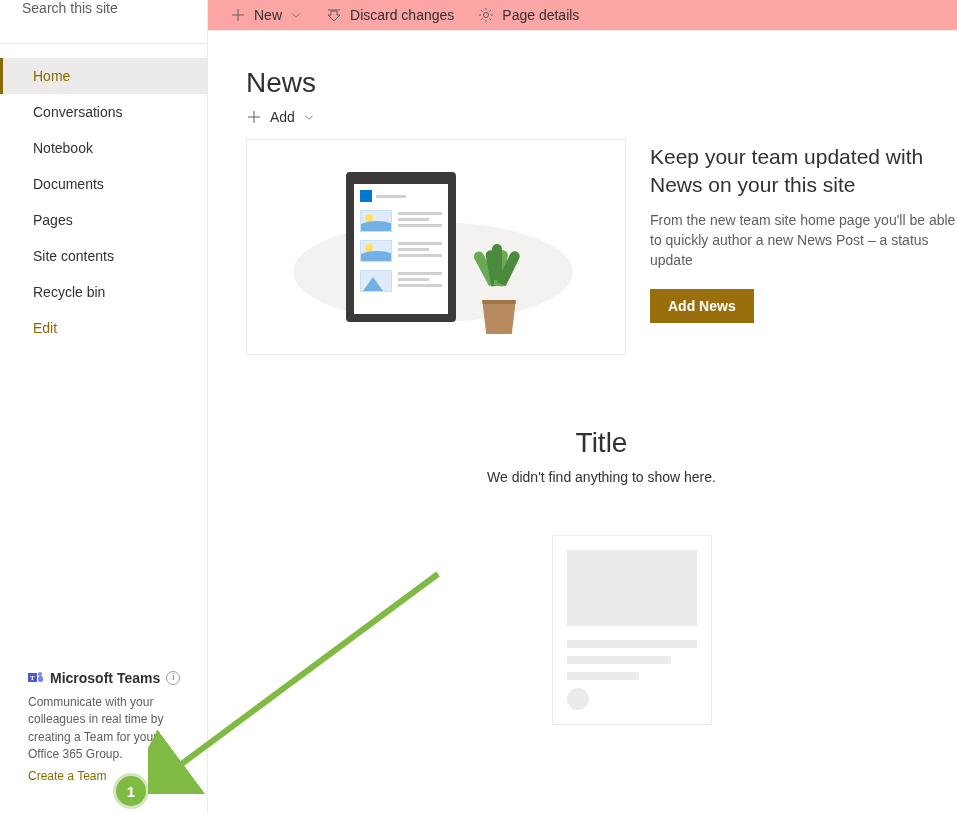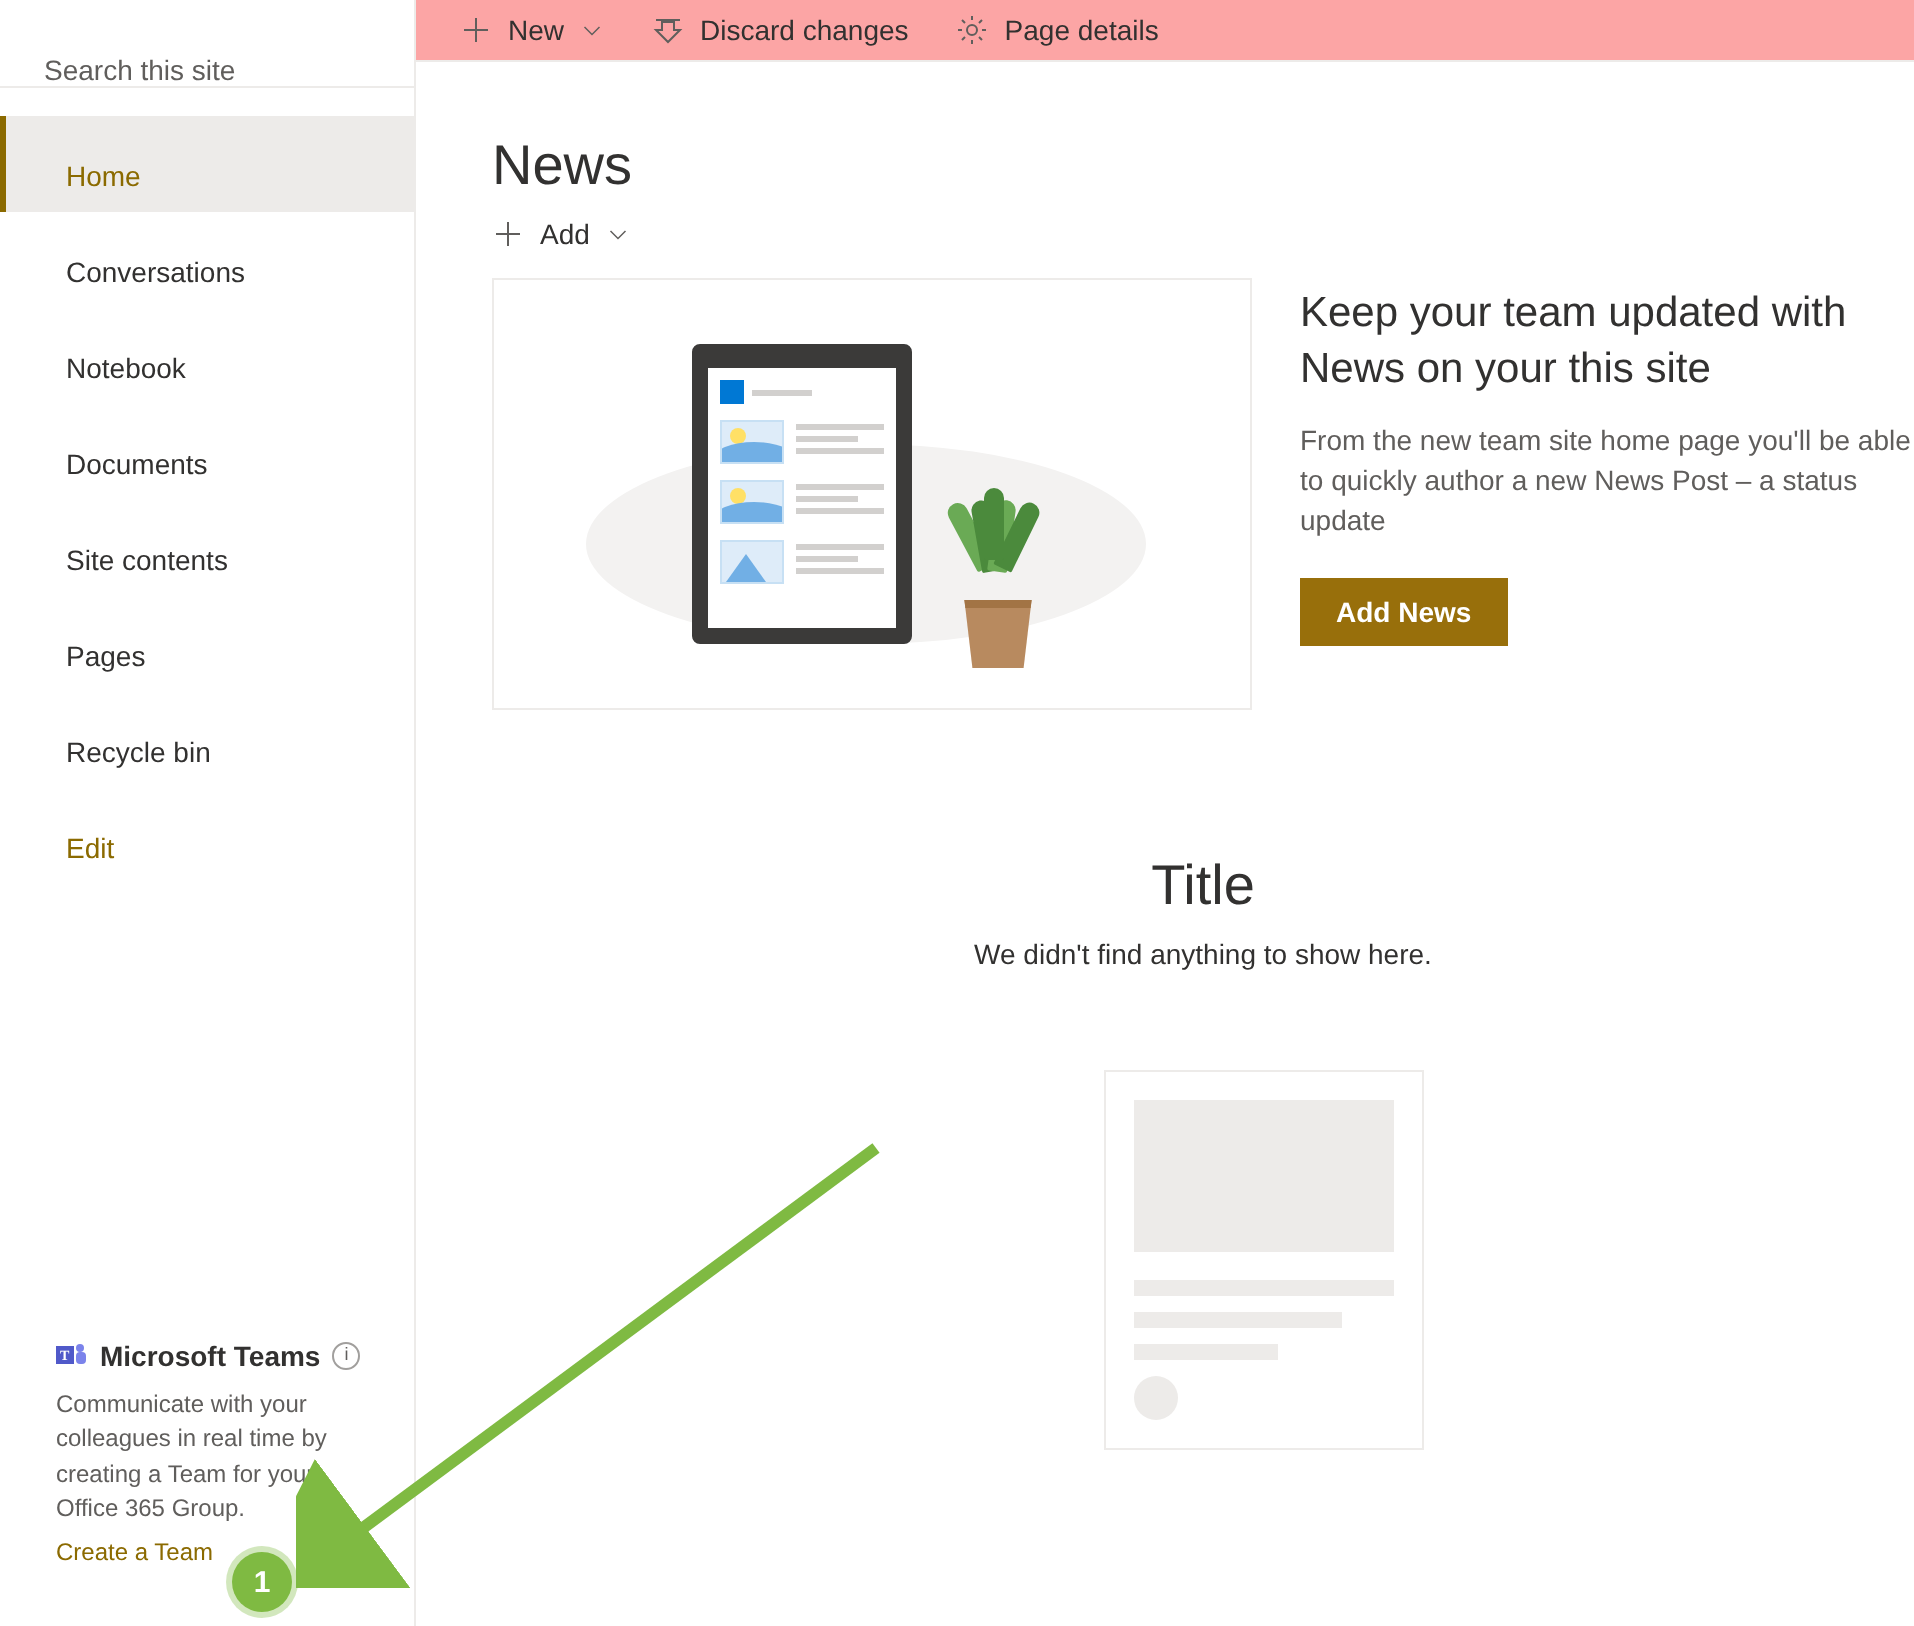--- a/index.html
+++ b/index.html
@@ -29,38 +29,38 @@
     left: 208px; top: 0; right: 0; height: 100%;
     display: flex;
     flex-direction: column;
   }
 
   
   .search-bar {
     height: 44px;
     border-bottom: 1px solid #edebe9;
     display: flex;
-    align-items: flex-end;
+    align-items: flex-start;
     padding: 0 12px;
     gap: 10px;
   }
   .search-bar input {
     border: none; outline: none;
     font-size: 14px;
     color: #605e5c;
     flex: 1;
     background: transparent;
   }
   .search-bar input::placeholder { color: #605e5c; }
 
   
   .nav { padding-top: 14px; }
   .nav-item {
     display: block;
-    padding: 22px 16px 10px 30px;
+    padding: 10px 16px 10px 30px;
     font-size: 14px;
     color: #323130;
     cursor: pointer;
     border-left: 3px solid transparent;
   }
   .nav-item.active {
     background: #edebe9;
     border-left: 3px solid #8b6a00;
     color: #8b6a00;
     font-weight: 400;
@@ -285,22 +285,22 @@
         <line x1="11" y1="11" x2="15" y2="15"></line>
       </svg>
     <input type="text" placeholder="Search this site" style="">
   </div>
 
   <nav class="nav">
     <a class="nav-item active">Home</a>
     <a class="nav-item">Conversations</a>
     <a class="nav-item">Notebook</a>
     <a class="nav-item">Documents</a>
+    <a class="nav-item">Pages</a>
     <a class="nav-item">Site contents</a>
-    <a class="nav-item">Pages</a>
     <a class="nav-item">Recycle bin</a>
     <a class="nav-item edit-link">Edit</a>
   </nav>
 
   <div class="teams-promo">
     <div class="title-row">
       <svg width="16" height="16" viewBox="0 0 16 16">
         <rect x="0" y="3" width="9" height="9" fill="#5059C9"></rect>
         <text x="4.3" y="10" font-size="7" fill="#fff" text-anchor="middle" font-family="Segoe UI" font-weight="600">T</text>
         <circle cx="12" cy="4" r="2" fill="#7B83EB"></circle>

